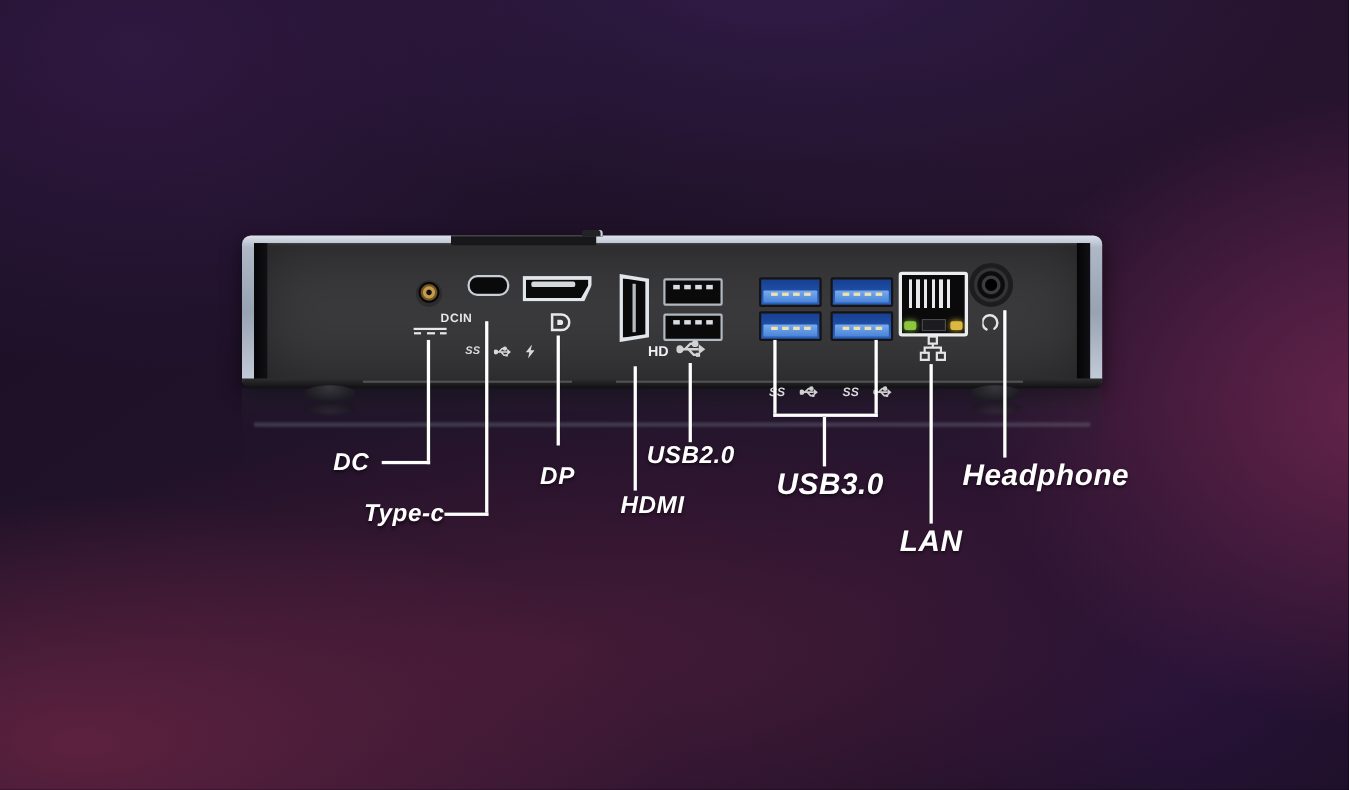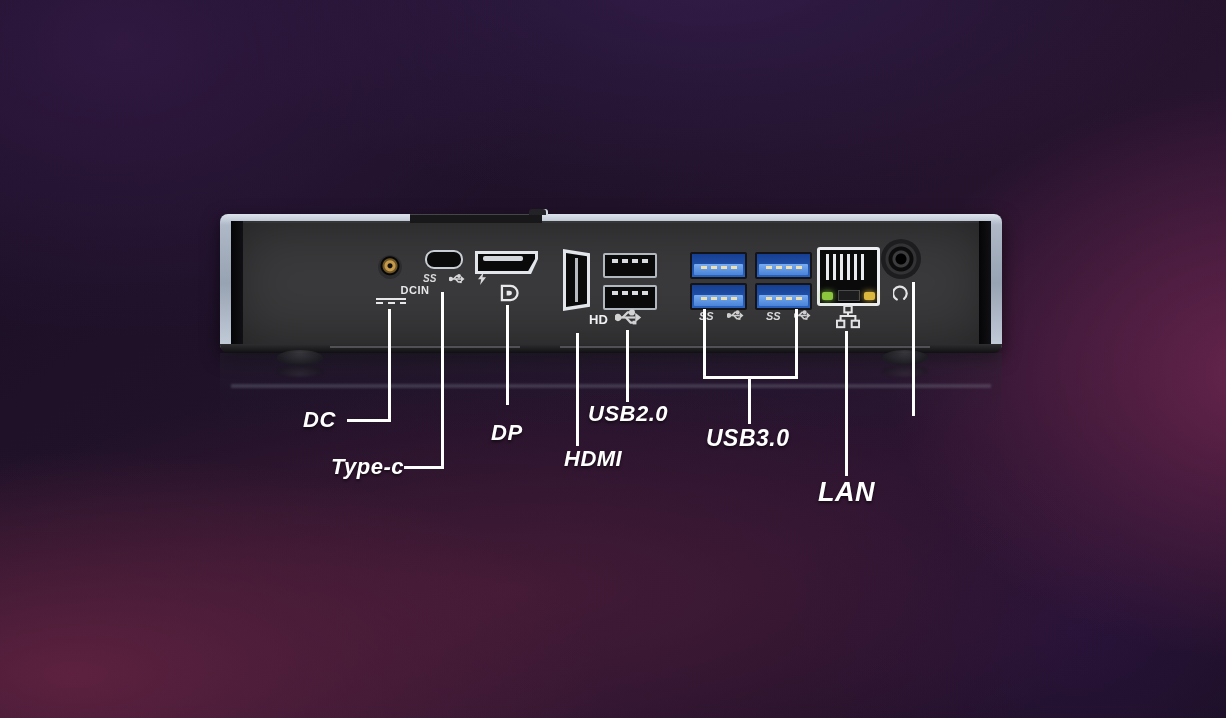--- a/index.html
+++ b/index.html
@@ -36,21 +36,21 @@
   .rim-ref{left:231px;top:384px;width:760px;height:4px;background:#8d96a4;opacity:.28;filter:blur(1px);}
   
   .dcjack{left:378px;top:255px;width:24px;height:24px;border-radius:50%;
           background:radial-gradient(circle at 50% 45%, #101010 0 2px, #c79a4b 3px 5px, #6d5526 6px 7px, #070707 8px 9px, #2c2c2e 10px 12px);}
   .mark{color:#e8e8ea;font-weight:700;letter-spacing:.5px;margin-left:24px;}
   .dcin{left:374px;top:284px;width:34px;text-align:center;font-size:11px;}
   .dcline1{left:376px;top:298px;width:30px;height:2px;background:#e8e8ea;}
   .dcline2{left:376px;top:302px;width:30px;height:2px;
            background:repeating-linear-gradient(90deg,#e8e8ea 0 7px, rgba(0,0,0,0) 7px 12px);}
   .usbc{left:425px;top:250px;width:34px;height:15px;border:2px solid #c9ced6;border-radius:9px;background:#0a0a0b;}
-  .ssrow{display:flex;align-items:center;gap:13px;color:#d9d9db;font-style:italic;font-weight:700;}
+  .ssrow{display:flex;align-items:center;gap:13px;color:#d9d9db;font-style:italic;font-weight:700;margin-top:41px;}
   .dport{left:475px;top:251px;width:63px;height:23px;background:#e2e6eb;
          clip-path:polygon(0 0,100% 0,100% 35%,89% 100%,0 100%);}
   .dport .in{position:absolute;left:3px;top:3px;width:57px;height:17px;background:#0a0a0b;
          clip-path:polygon(0 0,100% 0,100% 30%,88% 100%,0 100%);}
   .dport .slot{position:absolute;left:8px;top:5px;width:40px;height:5px;background:#d4d8dd;border-radius:2px;}
   .hdmi{left:563px;top:249px;width:27px;height:62px;background:#e2e6eb;
         clip-path:polygon(0 0,100% 7%,100% 93%,0 100%);}
   .hdmi .in{position:absolute;left:3px;top:4px;width:21px;height:54px;background:#0a0a0b;
         clip-path:polygon(0 0,100% 6%,100% 94%,0 100%);}
   .hdmi .slot{position:absolute;left:12px;top:9px;width:3px;height:44px;background:#b6bbc2;}
@@ -285,16 +285,17 @@
   <div class="line h" style="left:703px;top:376px;width:95px;"></div>
   <div class="line v" style="left:748px;top:379px;height:45px;"></div>
   <div class="line v" style="left:845px;top:331px;height:145px;"></div>
   <div class="line v" style="left:912px;top:282px;height:134px;"></div>
 
   <div class="lbl" style="left:303px;top:407px;">DC</div>
   <div class="lbl" style="left:315px;top:454px;margin-left:16px;">Type-c</div>
   <div class="lbl" style="left:491px;top:420px;">DP</div>
   <div class="lbl" style="left:564px;top:446px;">HDMI</div>
   <div class="lbl" style="left:588px;top:401px;">USB2.0</div>
-  <div class="lbl" style="left:706px;top:425px;font-size:23px;">USB3.0</div>
+  <div class="lbl" style="left:706px;top:425px;font-size:27px;">USB3.0</div>
   <div class="lbl" style="left:818px;top:477px;font-size:27px;font-style:italic;">LAN</div>
+  <div class="lbl" style="left:875px;top:417px;font-size:27px;">Headphone</div>
 
 </div>
 
 </body></html>

